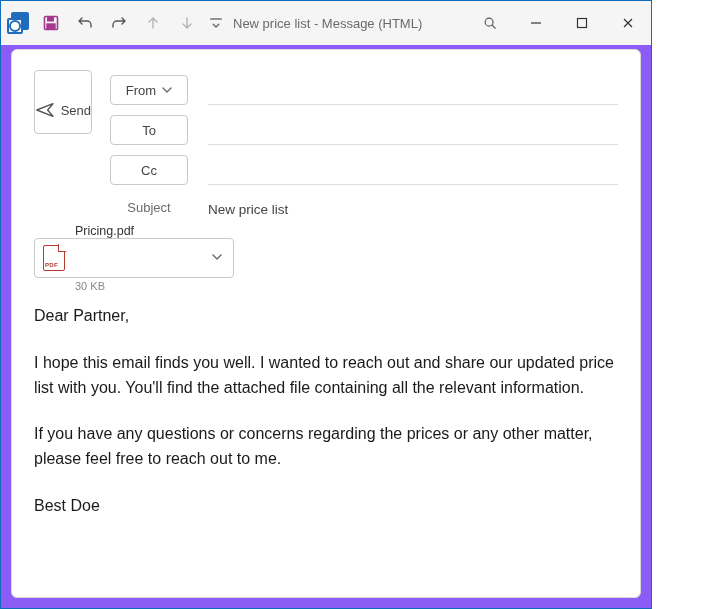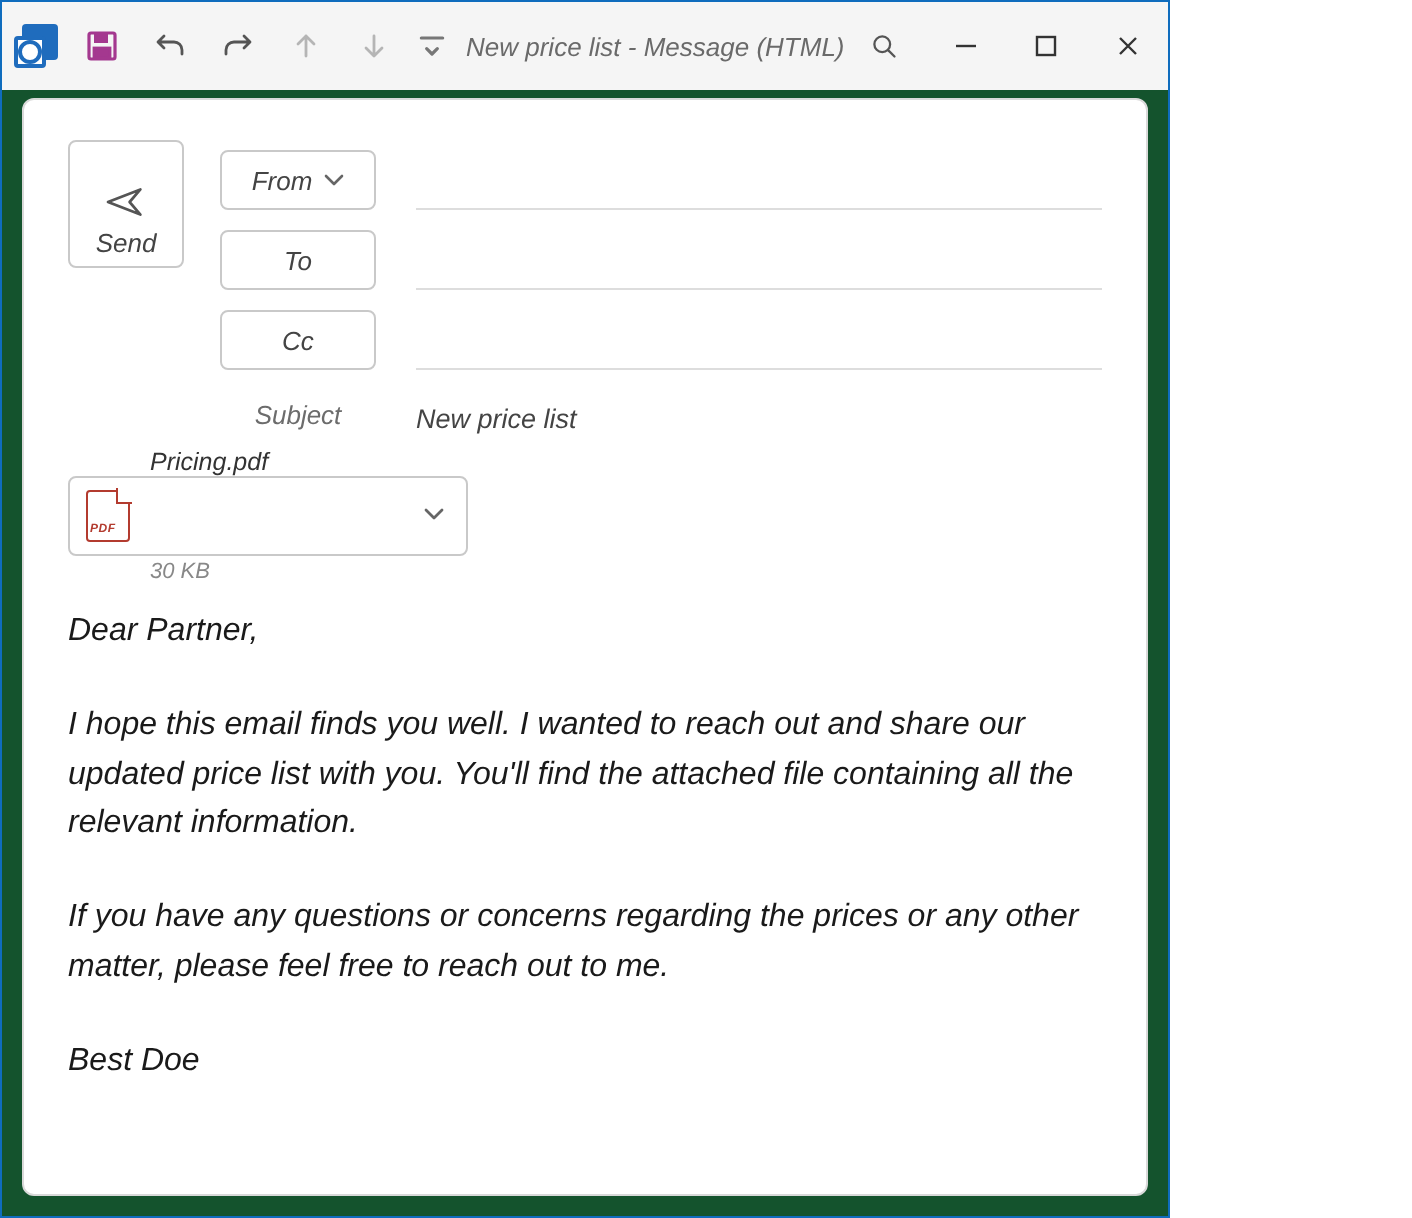--- a/index.html
+++ b/index.html
@@ -5,26 +5,25 @@
   * { box-sizing: border-box; }
   html, body {
     margin: 0; padding: 0;
     width: 706px; height: 609px;
     font-family: "Segoe UI", Arial, sans-serif;
     font-size: 14px;
     color: #222;
     background: #fff;
   }
   .window {
-    width: 585px; height: 609px;
+    width: 652px; height: 609px;
     border: 1px solid #0f6cbd;
-    background: #14532d;
+    background: #8b5cf6;
     display: flex;
     flex-direction: column;
-    font-style: italic;
   }
   .titlebar {
     height: 44px;
     display: flex;
     align-items: center;
     padding-left: 6px;
     background: #f5f5f5;
   }
   .tb-left { display: flex; align-items: center; gap: 6px; }
   .app-icon {
@@ -86,21 +85,21 @@
 
   .compose-header {
     padding: 20px 22px 0 22px;
     display: flex;
     gap: 18px;
   }
   .send-box {
     width: 58px; height: 64px;
     border: 1px solid #c9c9c9;
     border-radius: 4px;
-    display: flex; flex-direction: column;
+    display: flex; flex-direction: row;
     align-items: center; justify-content: center;
     gap: 4px;
     font-size: 13px;
     color: #444;
     padding-top: 16px;
   }
   .send-box svg { width: 22px; height: 18px; }
 
   .fields {
     flex: 1;

